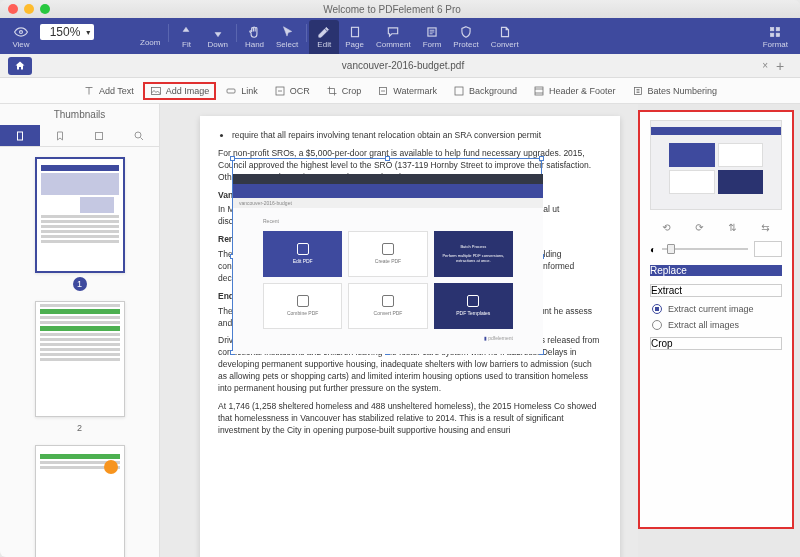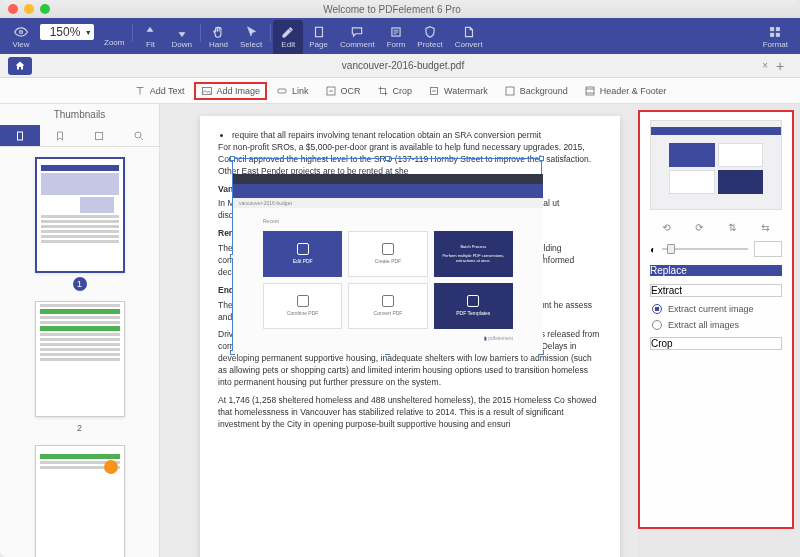--- a/index.html
+++ b/index.html
@@ -10,21 +10,21 @@
     .tl { width: 10px; height: 10px; border-radius: 50%; }
     .tl.red { background: #ff5f57; }
     .tl.yellow { background: #febc2e; }
     .tl.green { background: #28c840; }
     .titlebar-title { position: absolute; left: 0; right: 16px; text-align: center; font-size: 10px; color: #666; }
     
     .main-toolbar { height: 36px; background: #3e4a9e; display: flex; align-items: flex-end; padding: 0 6px; }
     .tb-group { display: flex; align-items: center; }
     .tb-item { display: flex; flex-direction: column; align-items: center; justify-content: center; color: #d0d3e8; font-size: 8px; padding: 3px 6px 3px; min-width: 30px; height: 34px; cursor: pointer; }
     .tb-item.active { background: #2a3370; border-radius: 3px 3px 0 0; }
-    .tb-item.wide { min-width: 42px; }
+    .tb-item.wide { min-width: 42px; margin-left: 36px; }
     .tb-item.zoom { flex-direction: row; background: #fff; color: #333; height: 16px; border-radius: 2px; padding: 0 2px; margin: 0 4px 10px; min-width: 54px; }
     .tb-item.zoom .zv { font-size: 12px; padding: 0 6px; }
     .tb-icon { width: 14px; height: 14px; display: flex; align-items: center; justify-content: center; margin-bottom: 1px; }
     .tb-icon svg { width: 14px; height: 14px; fill: currentColor; stroke: currentColor; }
     .spacer { flex: 1; }
     .idivider { width: 1px; height: 18px; background: #5a66b0; margin: 0 2px 8px; }
     
     .doc-bar { height: 24px; background: #f0f0f0; border-bottom: 1px solid #ddd; display: flex; align-items: center; padding: 0 8px; }
     .doc-home { width: 24px; height: 18px; background: #3e4a9e; border-radius: 3px; display: flex; align-items: center; justify-content: center; margin-right: 6px; }
     .doc-home svg { width: 12px; height: 12px; fill: #fff; }
@@ -51,21 +51,21 @@
     .thumb { margin: 0 auto 10px; display: flex; flex-direction: column; align-items: center; }
     .thumb-pg { width: 90px; height: 116px; background: #fff; border: 1px solid #ccc; box-shadow: 0 1px 3px rgba(0,0,0,.1); position: relative; overflow: hidden; }
     .thumb.sel .thumb-pg { border: 2px solid #3e4a9e; }
     .thumb-n { margin-top: 4px; font-size: 9px; color: #666; width: 14px; height: 14px; display: flex; align-items: center; justify-content: center; }
     .thumb.sel .thumb-n { background: #3e4a9e; color: #fff; border-radius: 7px; }
     
     .page-view { flex: 1; background: #eaeaea; overflow: hidden; position: relative; }
     .page { background: #fff; margin: 12px 0 0 40px; width: 420px; height: 550px; padding: 14px 18px; font-size: 8.5px; line-height: 1.4; color: #333; position: relative; box-shadow: 0 2px 6px rgba(0,0,0,.15); }
     .page p { margin-bottom: 6px; }
     .page .h { font-weight: bold; margin-top: 4px; margin-bottom: 3px; }
-    .page ul { margin-left: 14px; margin-bottom: 0; }
+    .page ul { margin-left: 14px; margin-bottom: 6px; }
     .img-sel { position: absolute; top: 42px; left: 32px; width: 310px; height: 195px; border: 1px solid #4a7ecf; }
     .img-sel .handle { position: absolute; width: 5px; height: 5px; background: #fff; border: 1px solid #4a7ecf; }
     .img-sel .h-tl { top: -3px; left: -3px; } .img-sel .h-tr { top: -3px; right: -3px; }
     .img-sel .h-bl { bottom: -3px; left: -3px; } .img-sel .h-br { bottom: -3px; right: -3px; }
     .img-sel .h-tm { top: -3px; left: 50%; margin-left: -2px; } .img-sel .h-bm { bottom: -3px; left: 50%; margin-left: -2px; }
     .img-sel .h-ml { top: 50%; left: -3px; margin-top: -2px; } .img-sel .h-mr { top: 50%; right: -3px; margin-top: -2px; }
     .embedded-overlay { position: absolute; top: 15px; left: 0; width: 310px; height: 180px; background: #f4f4f8; overflow: hidden; }
     .embedded-overlay .eo-bar { height: 10px; background: #333846; }
     .embedded-overlay .eo-toolbar { height: 14px; background: #3e4a9e; }
     .embedded-overlay .eo-doc { height: 10px; background: #f0f0f0; font-size: 5px; color: #888; padding: 2px 6px; }
@@ -308,20 +308,29 @@
     <span>Background</span>
   </div>
   <div class="et-item">
     <span class="et-icon">
         <svg viewBox="0 0 24 24">
           <rect x="4" y="4" width="16" height="16"></rect>
           <path d="M4 8h16M4 16h16"></path>
         </svg>
       </span>
     <span>Header &amp; Footer</span>
+  </div>
+  <div class="et-item">
+    <span class="et-icon">
+        <svg viewBox="0 0 24 24">
+          <rect x="5" y="5" width="14" height="14"></rect>
+          <path d="M9 9h6M9 12h6M9 15h6"></path>
+        </svg>
+      </span>
+    <span>Bates Numbering</span>
   </div>
 </div>
 
 <div class="workspace">
 
   <div class="thumbnails-panel">
     <div class="panel-title">Thumbnails</div>
     <div class="panel-tabs">
       <div class="panel-tab active">
           <svg viewBox="0 0 24 24">

